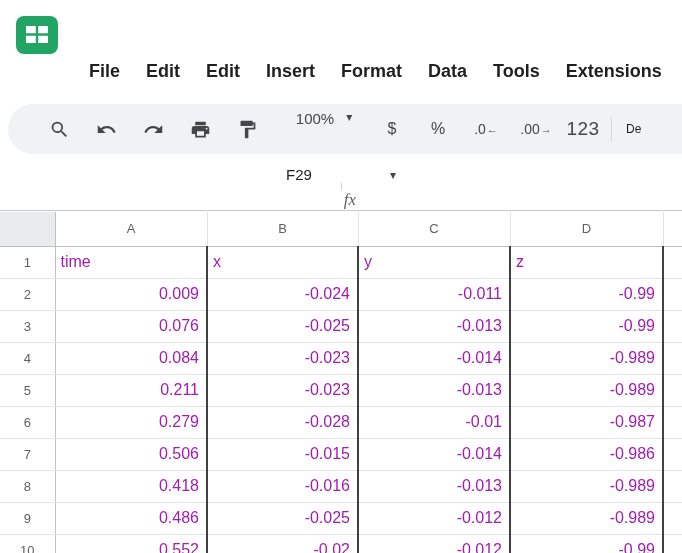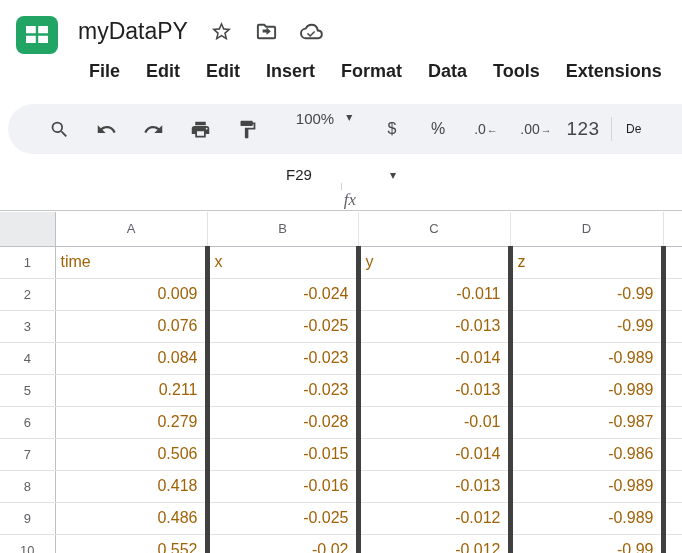--- a/index.html
+++ b/index.html
@@ -64,58 +64,39 @@
   thead th {
     background:#fff; color:#5e6166; font-weight:400; font-size:13px; text-align:center;
     border-bottom:1px solid #bcc0c4; border-right:1px solid #e1e3e5;
   }
   thead th.corner { background:#e9ebed; border-right:1px solid #bcc0c4; }
   tbody th {
     background:#fff; color:#5e6166; font-weight:400; font-size:13px; text-align:center;
     border-right:1px solid #bcc0c4; border-bottom:1px solid #e1e3e5;
   }
   td {
-    border-right:5px solid #404040; border-bottom:1px solid #e1e3e5;
-    font-size:16px; color:#a16207; text-align:right; padding:0 7px;
+    border-right:2px solid #404040; border-bottom:1px solid #e1e3e5;
+    font-size:16px; color:#a21caf; text-align:right; padding:0 7px;
     overflow:hidden; white-space:nowrap;
   }
   td.text-cell { text-align:left; padding:0 5px; }
 </style>
 </head>
 <body>
 
 <div class="app">
 
   <div class="logo">
     <svg viewBox="0 0 48 48">
       <rect x="3" y="5" width="42" height="38" rx="8" fill="#21a464"></rect>
       <rect x="13" y="15" width="22" height="17" fill="#ffffff"></rect>
       <path d="M13 23.5h22M24 15v17" stroke="#21a464" stroke-width="2.4"></path>
     </svg>
   </div>
 
-  <div class="title-row">
-    <span class="doc-title">myDataPY</span>
-    <span class="title-icon">
-      <svg viewBox="0 0 24 24">
-          <path d="M22 9.24l-7.19-.62L12 2 9.19 8.63 2 9.24l5.46 4.73L5.82 21 12 17.27 18.18 21l-1.63-7.03L22 9.24zM12 15.4l-3.76 2.27 1-4.28-3.32-2.88 4.38-.38L12 6.1l1.71 4.04 4.38.38-3.32 2.88 1 4.28L12 15.4z"></path>
-        </svg>
-    </span>
-    <span class="title-icon">
-      <svg viewBox="0 0 24 24">
-          <path d="M20 6h-8l-2-2H4a2 2 0 0 0-2 2v12a2 2 0 0 0 2 2h16a2 2 0 0 0 2-2V8a2 2 0 0 0-2-2zm0 12H4V6h5.17l2 2H20v10zm-8-2.5V13H8v-3h4V7.5L16.5 12 12 15.5z"></path>
-        </svg>
-    </span>
-    <span class="title-icon">
-      <svg viewBox="0 0 24 24">
-        <path d="M19.35 10.04A7.49 7.49 0 0 0 12 4C9.11 4 6.6 5.64 5.35 8.04A6 6 0 0 0 6 20h13a5 5 0 0 0 .35-9.96zM19 18H6a4 4 0 0 1-.44-7.97l1.07-.11.5-.95A5.49 5.49 0 0 1 12 6a5.5 5.5 0 0 1 5.39 4.43l.3 1.5 1.53.11A3 3 0 0 1 19 18z"></path>
-        <path d="M10.6 15.6 8.4 13.4l-1.1 1.1 3.3 3.3 5.2-5.2-1.1-1.1z"></path>
-      </svg>
-    </span>
-  </div>
 
   <nav class="menubar">
     <span class="menu-item">File</span>
     <span class="menu-item">Edit</span>
     <span class="menu-item">Edit</span>
     <span class="menu-item">Insert</span>
     <span class="menu-item">Format</span>
     <span class="menu-item">Data</span>
     <span class="menu-item">Tools</span>
     <span class="menu-item">Extensions</span>

